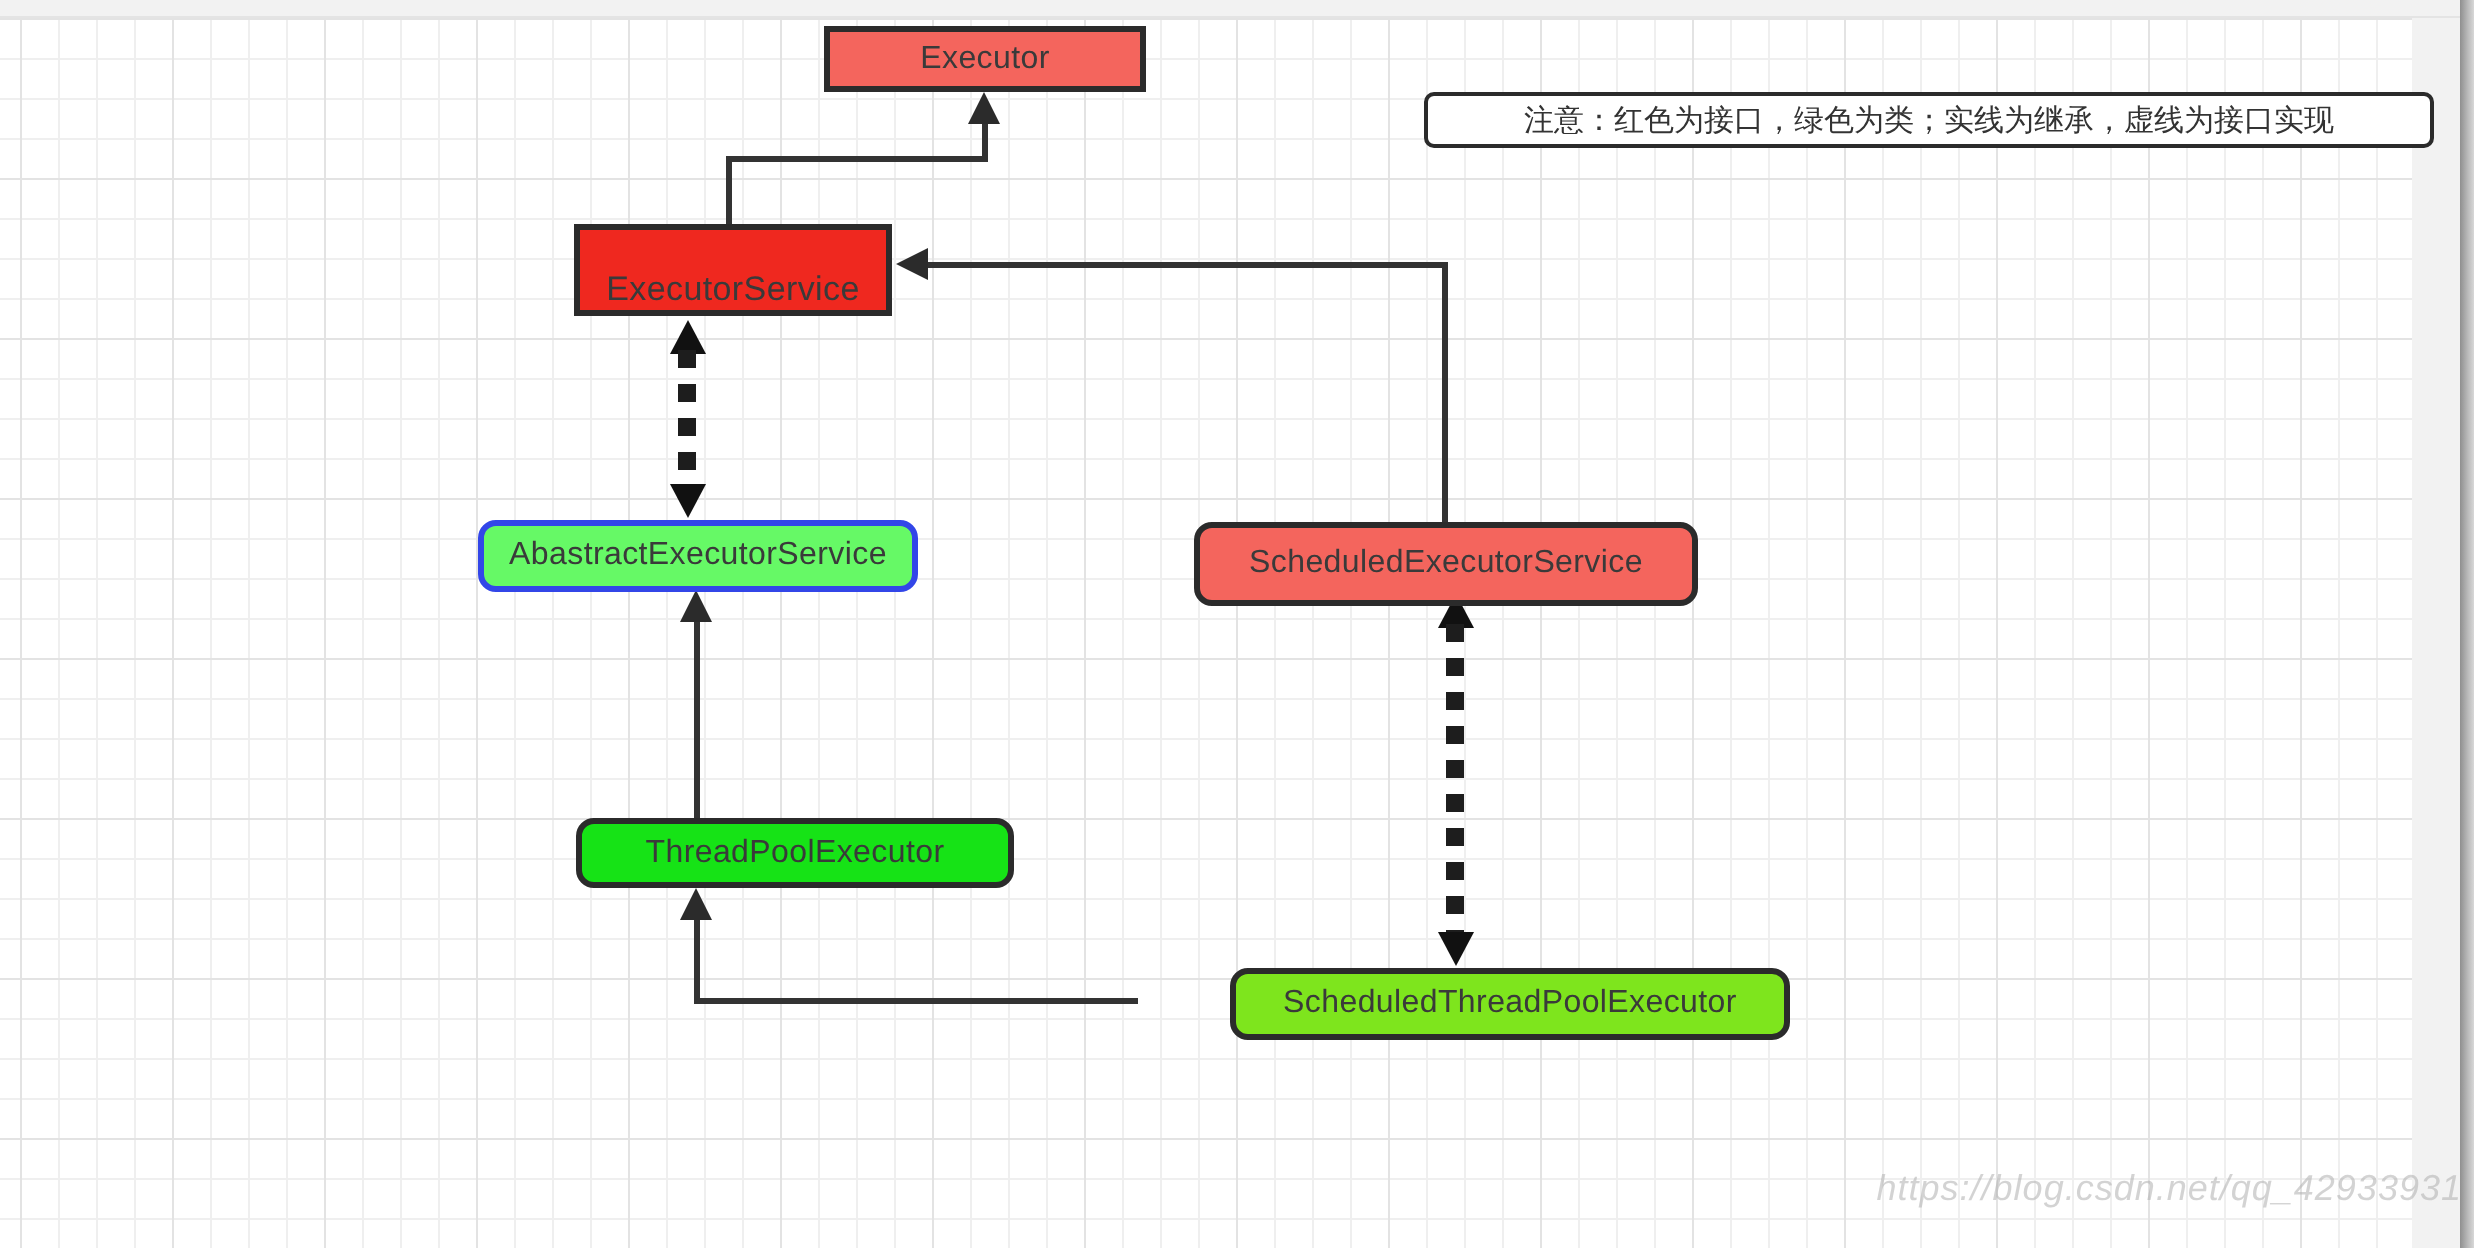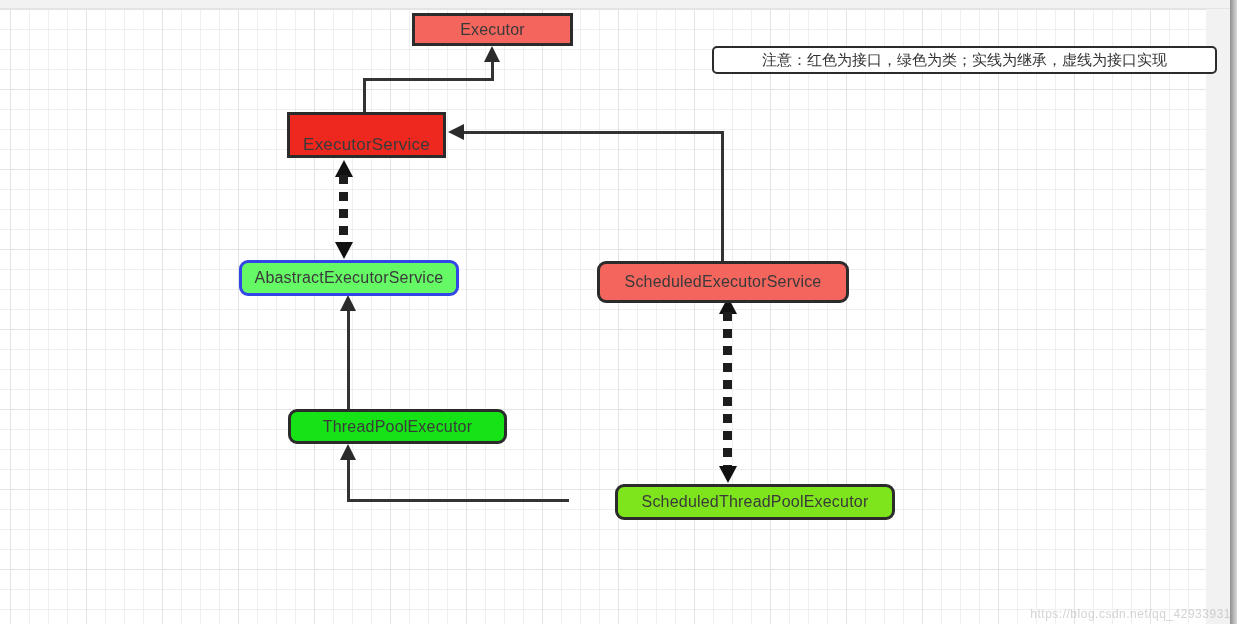--- a/index.html
+++ b/index.html
@@ -63,22 +63,22 @@
     background:repeating-linear-gradient(to bottom,#1d1d1d 0 9px,transparent 9px 17px); }
   .dashed-arrow .tip-up { position:absolute; left:0; top:0; width:0; height:0;
     border-left:9px solid transparent; border-right:9px solid transparent;
     border-bottom:17px solid #111111; }
   .dashed-arrow .tip-down { position:absolute; left:0; bottom:0; width:0; height:0;
     border-left:9px solid transparent; border-right:9px solid transparent;
     border-top:17px solid #111111; }
   .da-1 { left:335px; top:160px; height:99px; }
   .da-2 { left:719px; top:297px; height:186px; }
 
-  .watermark { position:absolute; right:6px; bottom:3px; z-index:12;
-    font-size:12px; color:rgba(175,175,175,0.55); letter-spacing:0.5px; }
+  .watermark { position:absolute; right:6px; bottom:19px; z-index:12;
+    font-size:18px; color:rgba(175,175,175,0.55); letter-spacing:0.5px;font-style:italic; }
 </style>
 </head>
 <body>
 
 <div class="canvas">
 
   <div class="top-band"></div>
   <div class="right-gutter"></div>
   <div class="scrollbar"></div>
 

